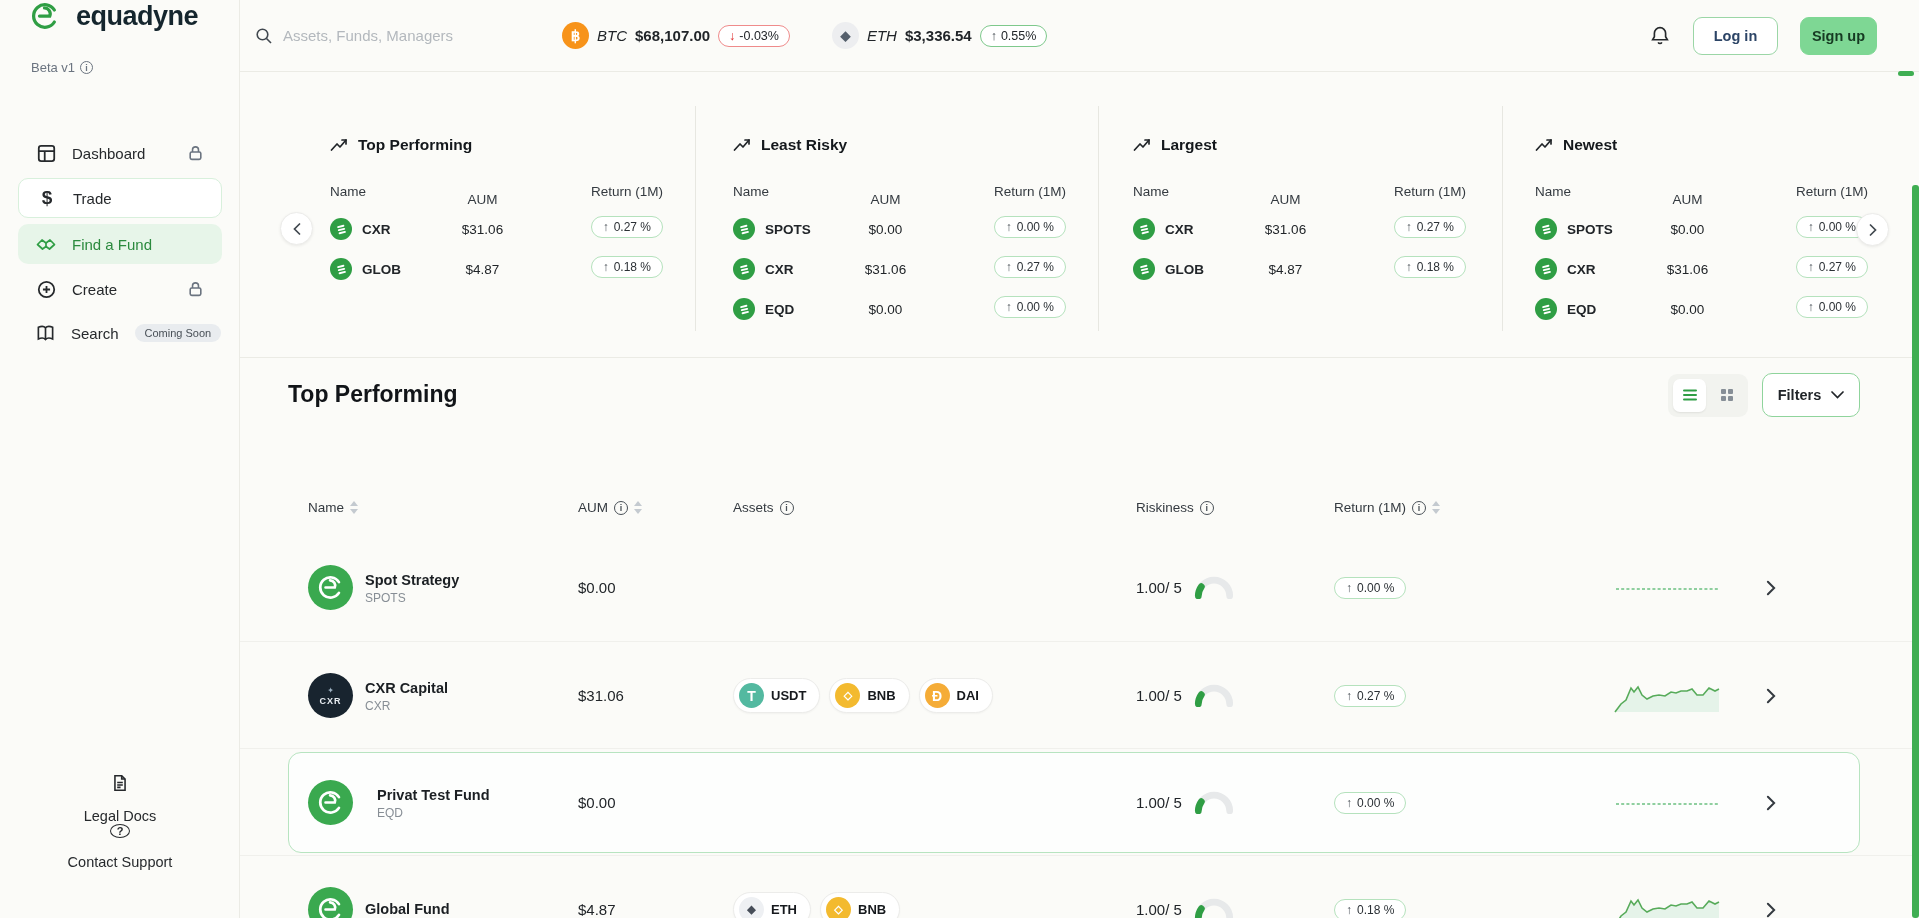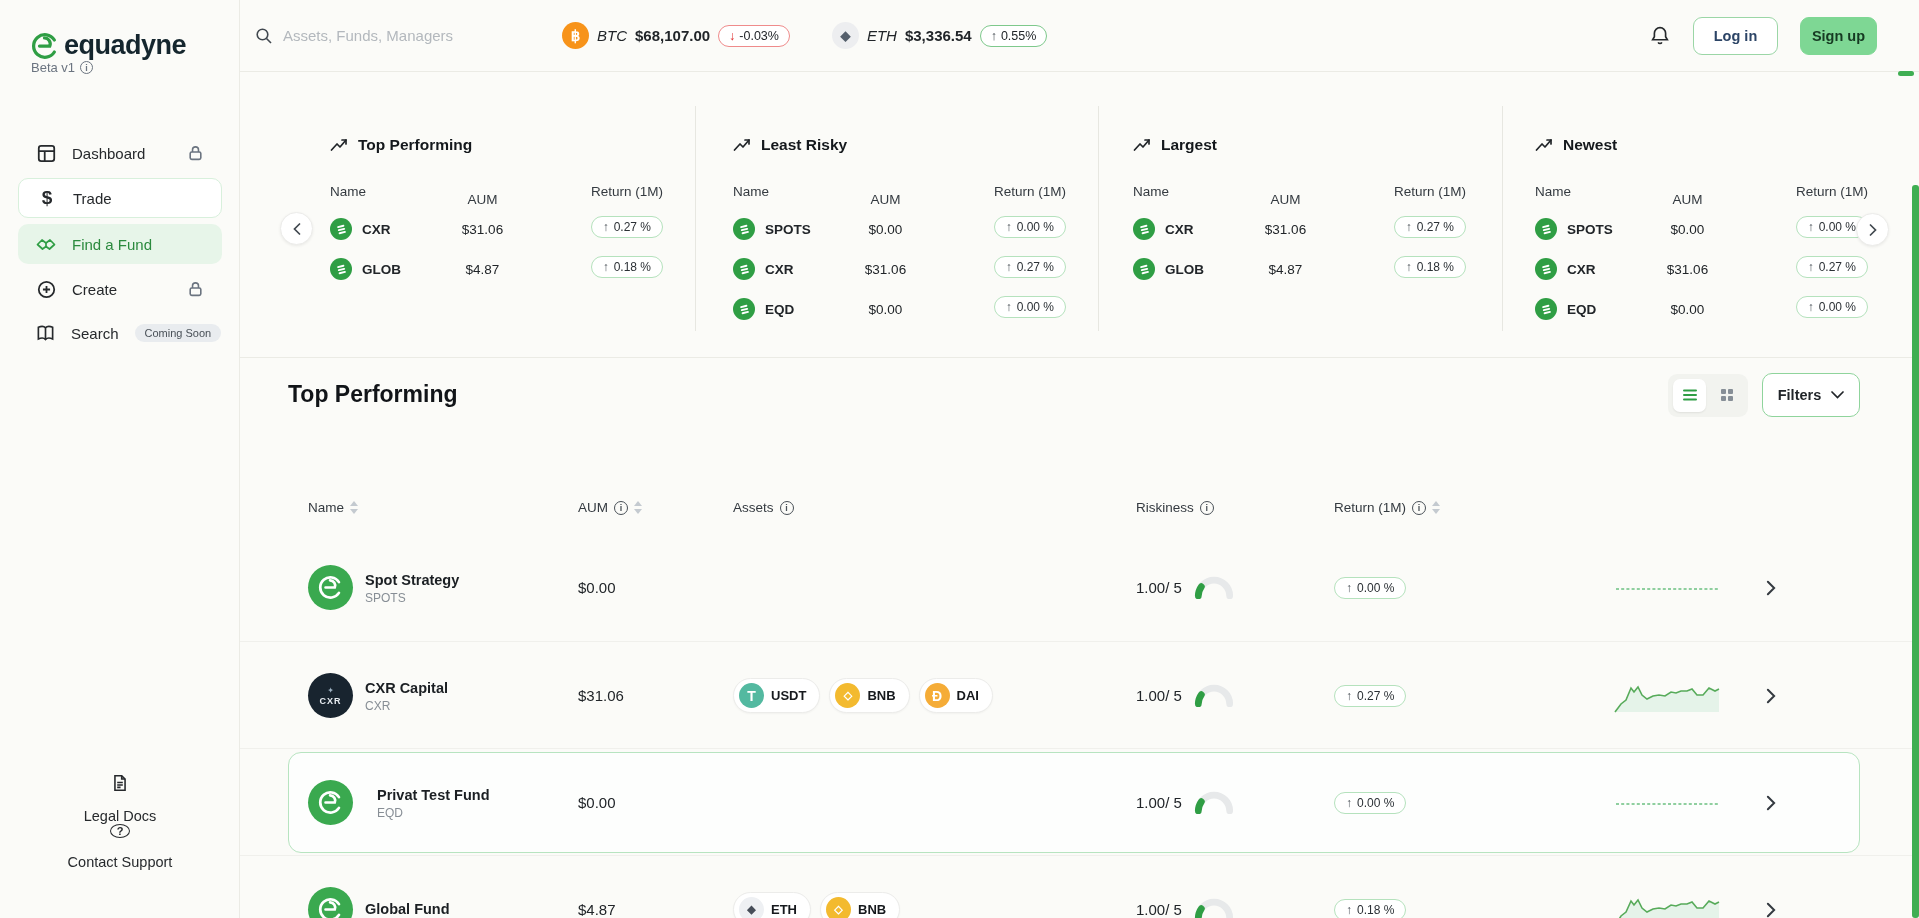--- a/index.html
+++ b/index.html
@@ -2,21 +2,21 @@
 <html><head>
 <meta charset="utf-8">
 <style>
   * { margin:0; padding:0; box-sizing:border-box; }
   html,body { width:1919px; height:918px; overflow:hidden; }
   body { font-family:"Liberation Sans", sans-serif; color:#212529; background:#fbfbf8; }
   .app { position:relative; width:1919px; height:918px; overflow:hidden; }
 
   
   .sidebar { position:absolute; left:0; top:0; width:240px; height:918px; background:#fbfbf8; border-right:1px solid #ebebe5; z-index:5; }
-  .brand { position:absolute; left:30px; top:30px; display:flex; align-items:flex-end; gap:4px; }
+  .brand { position:absolute; left:30px; top:1px; display:flex; align-items:flex-start; gap:16px; }
   .brand-name { font-size:27px; font-weight:bold; color:#15262e; letter-spacing:-0.5px; }
   .beta { position:absolute; left:31px; top:60px; display:flex; align-items:center; gap:5px; font-size:13px; color:#6b7480; }
   .nav { position:absolute; left:18px; top:134px; width:204px; }
   .nav-item { position:relative; height:38px; margin-bottom:6px; display:flex; align-items:center; gap:16px; padding:0 18px; border-radius:10px; font-size:15px; color:#26292c; cursor:pointer; }
   .nav-item .nicon { width:20px; display:flex; justify-content:center; align-items:center; color:#26292c; }
   .nav-item.card { background:#ffffff; border:1px solid #d8f0dc; height:40px; }
   .nav-item.active { background:#e7f5e9; color:#2b8a3e; height:40px; }
   .nav-item.active .nicon { color:#2f9e44; }
   .nav-lock { position:absolute; right:18px; top:50%; transform:translateY(-50%); }
   .badge { background:#e9ecef; color:#495057; font-size:11px; padding:3px 10px; border-radius:12px; white-space:nowrap; }

